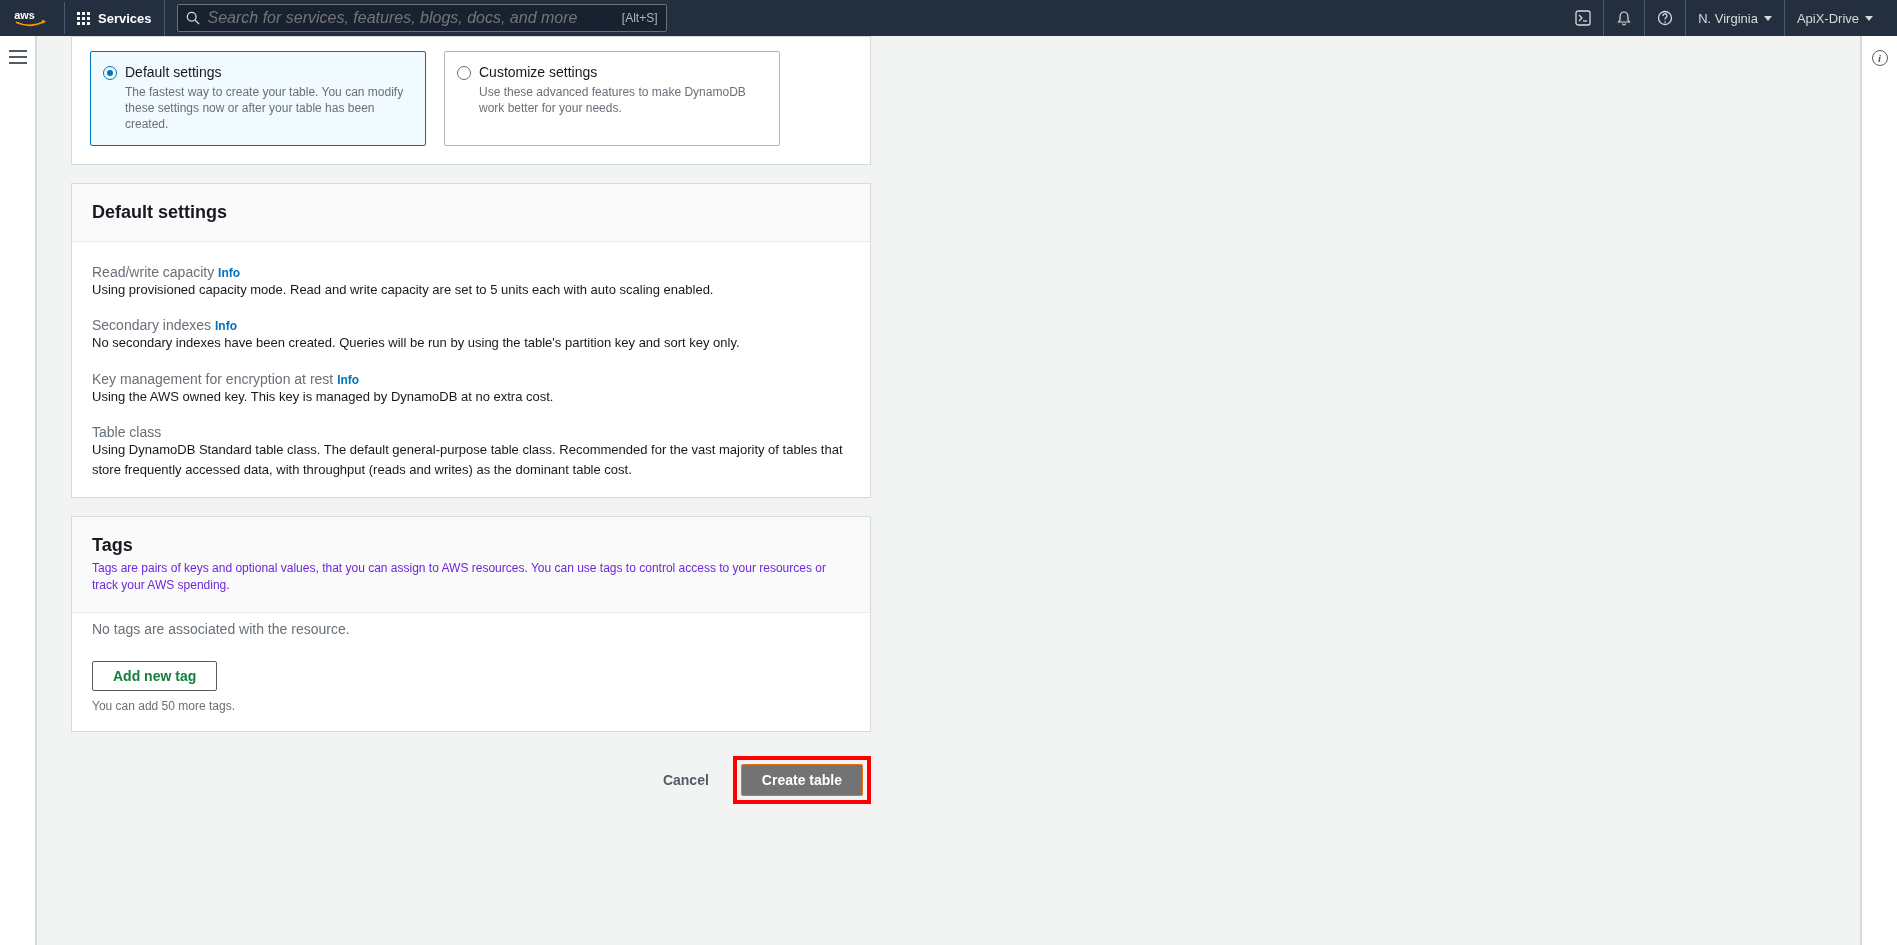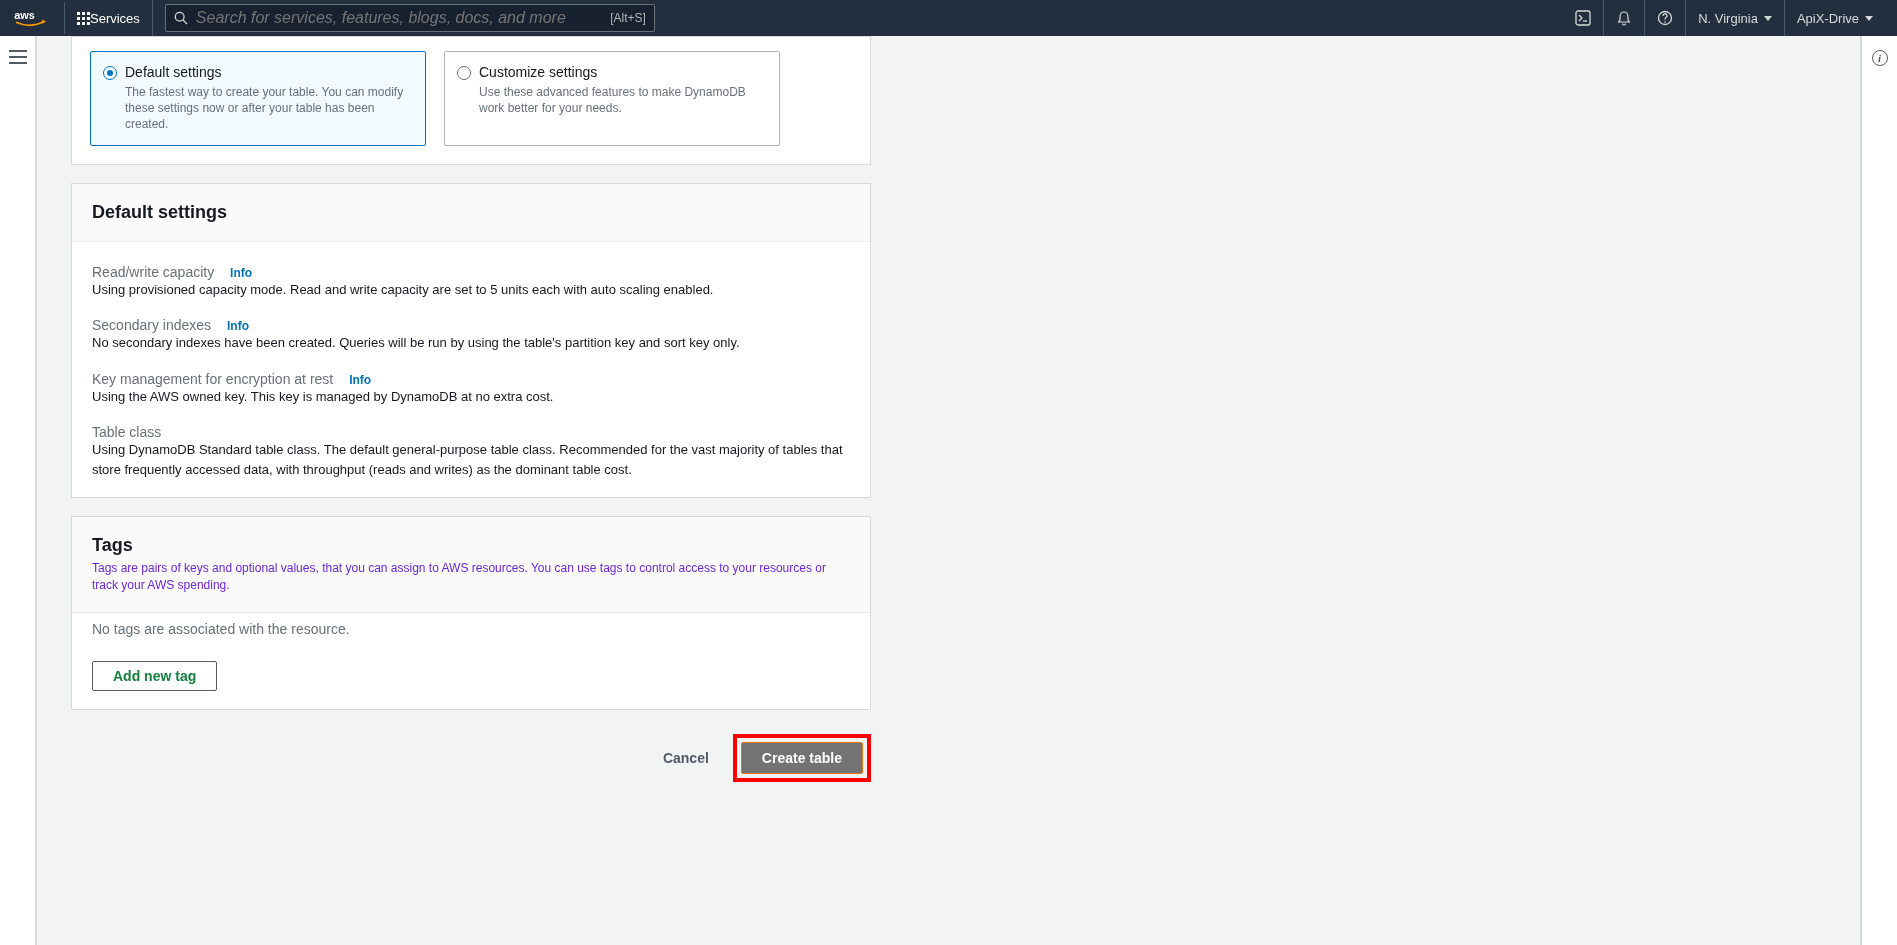--- a/index.html
+++ b/index.html
@@ -29,22 +29,24 @@
     border-right: 1px solid #4a5a6f;
   }
   .aws-logo svg { height: 20px; }
   .services-btn {
     display: flex;
     align-items: center;
     padding: 0 12px;
     height: 36px;
     cursor: pointer;
     border-right: 1px solid #4a5a6f;
+    gap: 8px;
     font-size: 13px;
     color: #fff;
+    font-weight: bold;
   }
   .grid-icon {
     display: grid;
     grid-template-columns: repeat(3, 3px);
     grid-template-rows: repeat(3, 3px);
     gap: 2px;
   }
   .grid-icon span { background: #fff; width: 3px; height: 3px; }
   .search-wrap {
     margin-left: 12px;
@@ -241,21 +243,21 @@
   }
   .field-block { margin-top: 18px; }
   .field-label {
     font-size: 14px;
     color: #687078;
     display: inline;
   }
   .info-link {
     color: #0073bb;
     font-size: 12px;
-    margin-left: 12px;
+    margin-left: 0;
     cursor: pointer;
     font-weight: 600;
   }
   .field-text {
     font-size: 13px;
     color: #16191f;
     line-height: 1.5;
   }
 
   .no-tags {
@@ -451,20 +453,21 @@
     </div>
 
     <div class="panel" style="margin-top: 18px;">
       <div class="panel-header">
         <h2>Tags</h2>
         <div class="sub">Tags are pairs of keys and optional values, that you can assign to AWS resources. You can use tags to control access to your resources or track your AWS spending.</div>
       </div>
       <div class="panel-body">
         <div class="no-tags">No tags are associated with the resource.</div>
         <button class="btn add-tag-btn">Add new tag</button>
+        <div class="hint-small">You can add 50 more tags.</div>
       </div>
     </div>
 
     <div class="actions">
       <button class="btn-link">Cancel</button>
       <div class="highlight-box">
         <button class="btn-primary">Create table</button>
       </div>
     </div>
 

